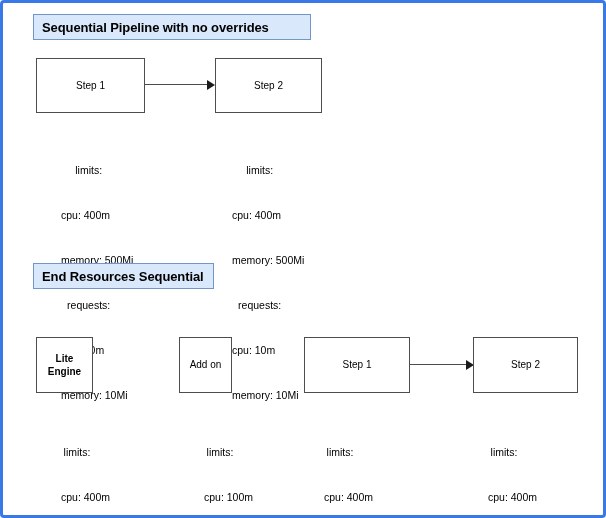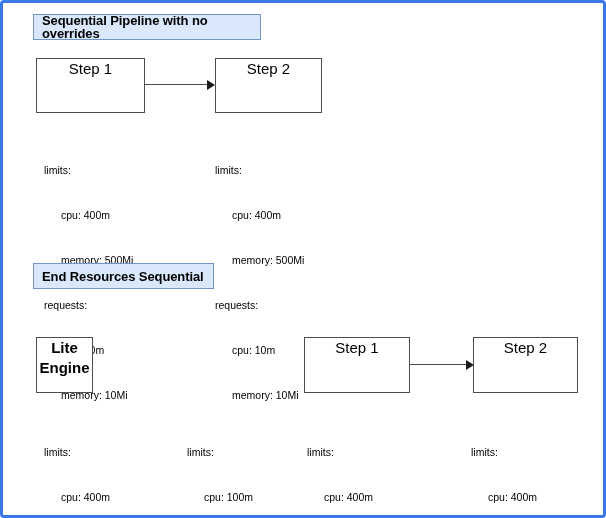--- a/index.html
+++ b/index.html
@@ -40,23 +40,24 @@
     letter-spacing: -0.1px;
   }
 
   
   .node {
     position: absolute;
     box-sizing: border-box;
     background: #ffffff;
     border: 1px solid #4d4d4d;
     color: #000000;
-    font-size: 15px;
+    font-size: 10px;
     line-height: 1.35;
     display: flex;
+    align-items: center;
     justify-content: center;
     text-align: center;
   }
 
   
   .arrow {
     position: absolute;
     height: 10px;
     pointer-events: none;
   }
@@ -80,32 +81,33 @@
   
   .spec {
     position: absolute;
     color: #000000;
     font-size: 10.5px;
     line-height: 15px;
     white-space: pre;
   }
   .spec .key {
     display: block;
+    text-align: center;
   }
   .spec .val {
     display: block;
     padding-left: 17px;
   }
 </style>
 </head>
 <body>
 
 <div id="canvas">
 
-  <div class="banner" style="left:30px; top:11px; width:228px; height:26px;">Sequential Pipeline with no overrides</div>
+  <div class="banner" style="left:30px; top:11px; width:278px; height:26px;">Sequential Pipeline with no overrides</div>
 
   <div class="node" style="left:33px; top:55px; width:109px; height:55px;">
     <span>Step 1</span>
   </div>
 
   <div class="arrow" style="left:142px; top:77px; width:70px;">
     <div class="shaft" style="width:63px;"></div>
     <div class="head" style="left:62px;"></div>
   </div>
 
@@ -130,20 +132,23 @@
     <span class="val">cpu: 10m</span>
     <span class="val">memory: 10Mi</span>
   </div>
 
   <div class="banner" style="left:30px; top:260px; width:181px; height:26px;">End Resources Sequential</div>
 
   <div class="node" style="left:33px; top:334px; width:57px; height:56px;font-weight:bold;">
     <span><span>Lite</span><br><span>Engine</span></span>
   </div>
 
+  <div class="node" style="left:176px; top:334px; width:53px; height:56px;">
+    <span>Add on</span>
+  </div>
 
   <div class="node" style="left:301px; top:334px; width:106px; height:56px;">
     <span>Step 1</span>
   </div>
 
   <div class="arrow" style="left:407px; top:357px; width:64px;">
     <div class="shaft" style="width:57px;"></div>
     <div class="head" style="left:56px;"></div>
   </div>
 

